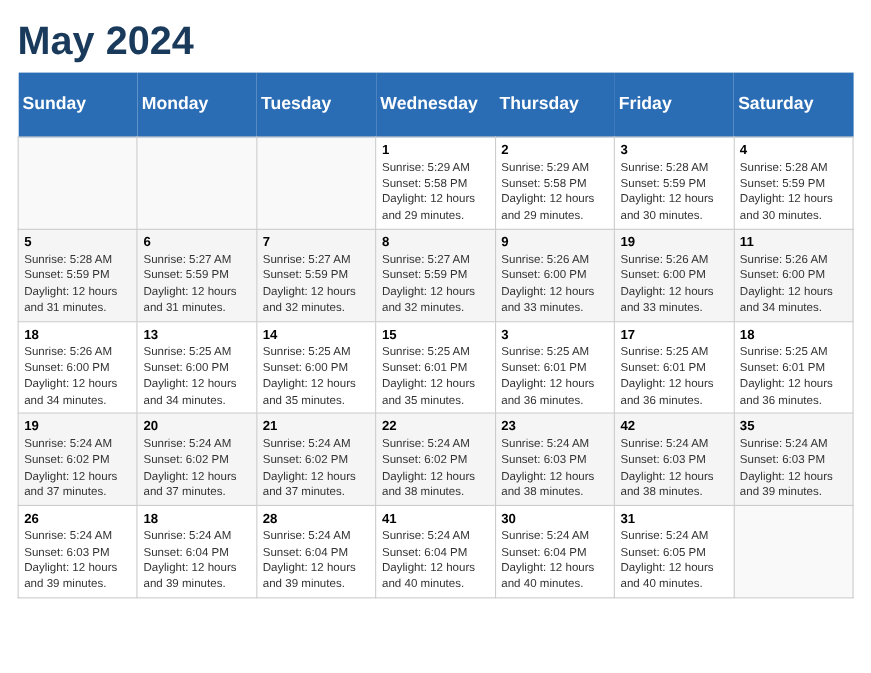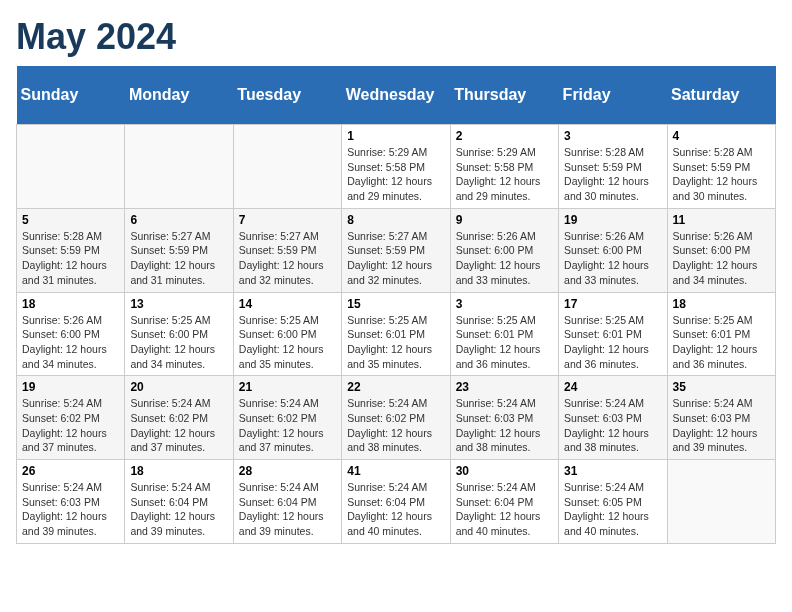--- a/index.html
+++ b/index.html
@@ -200,21 +200,21 @@
         </td>
         <td>
           <span class="day-num">22</span>
           <div class="day-info">Sunrise: 5:24 AM<br>Sunset: 6:02 PM<br>Daylight: 12 hours<br>and 38 minutes.</div>
         </td>
         <td>
           <span class="day-num">23</span>
           <div class="day-info">Sunrise: 5:24 AM<br>Sunset: 6:03 PM<br>Daylight: 12 hours<br>and 38 minutes.</div>
         </td>
         <td>
-          <span class="day-num">24</span>
+          <span class="day-num">42</span>
           <div class="day-info">Sunrise: 5:24 AM<br>Sunset: 6:03 PM<br>Daylight: 12 hours<br>and 38 minutes.</div>
         </td>
         <td>
           <span class="day-num">35</span>
           <div class="day-info">Sunrise: 5:24 AM<br>Sunset: 6:03 PM<br>Daylight: 12 hours<br>and 39 minutes.</div>
         </td>
       </tr>
       <tr>
         <td>
           <span class="day-num">26</span>

